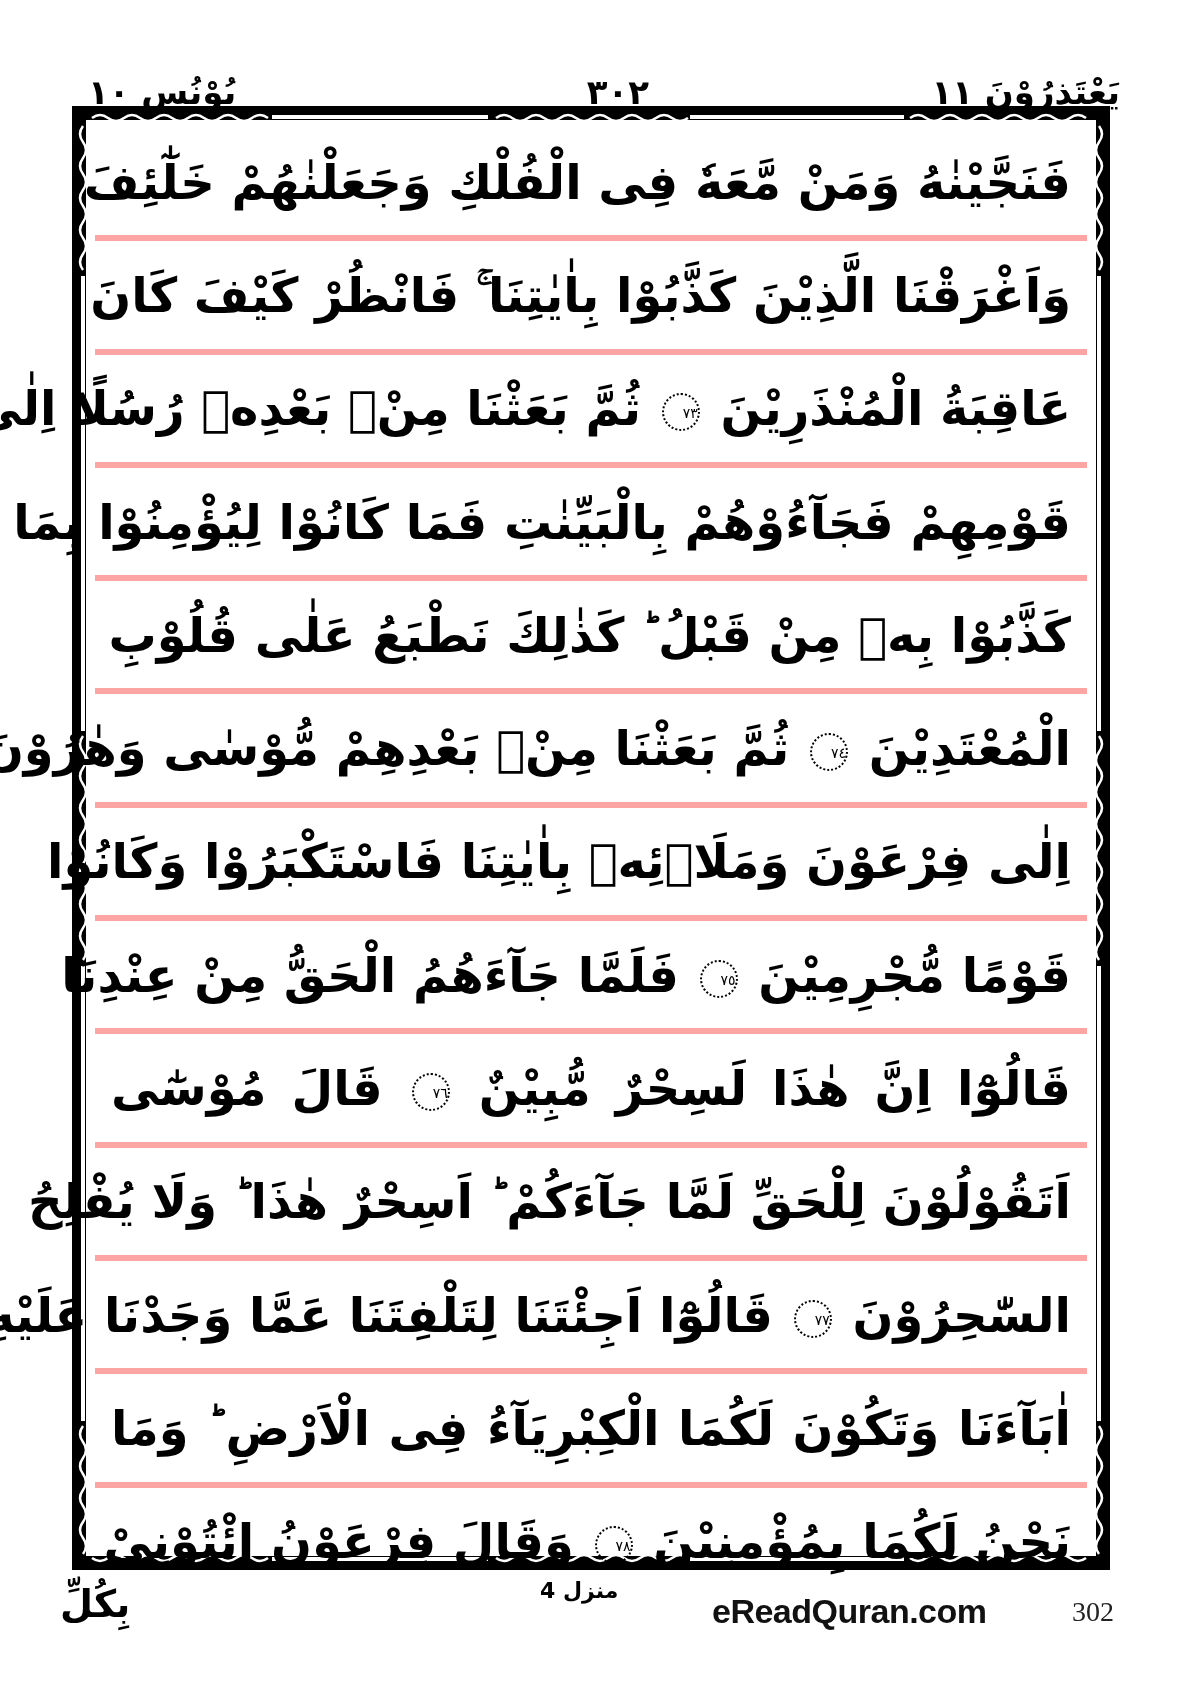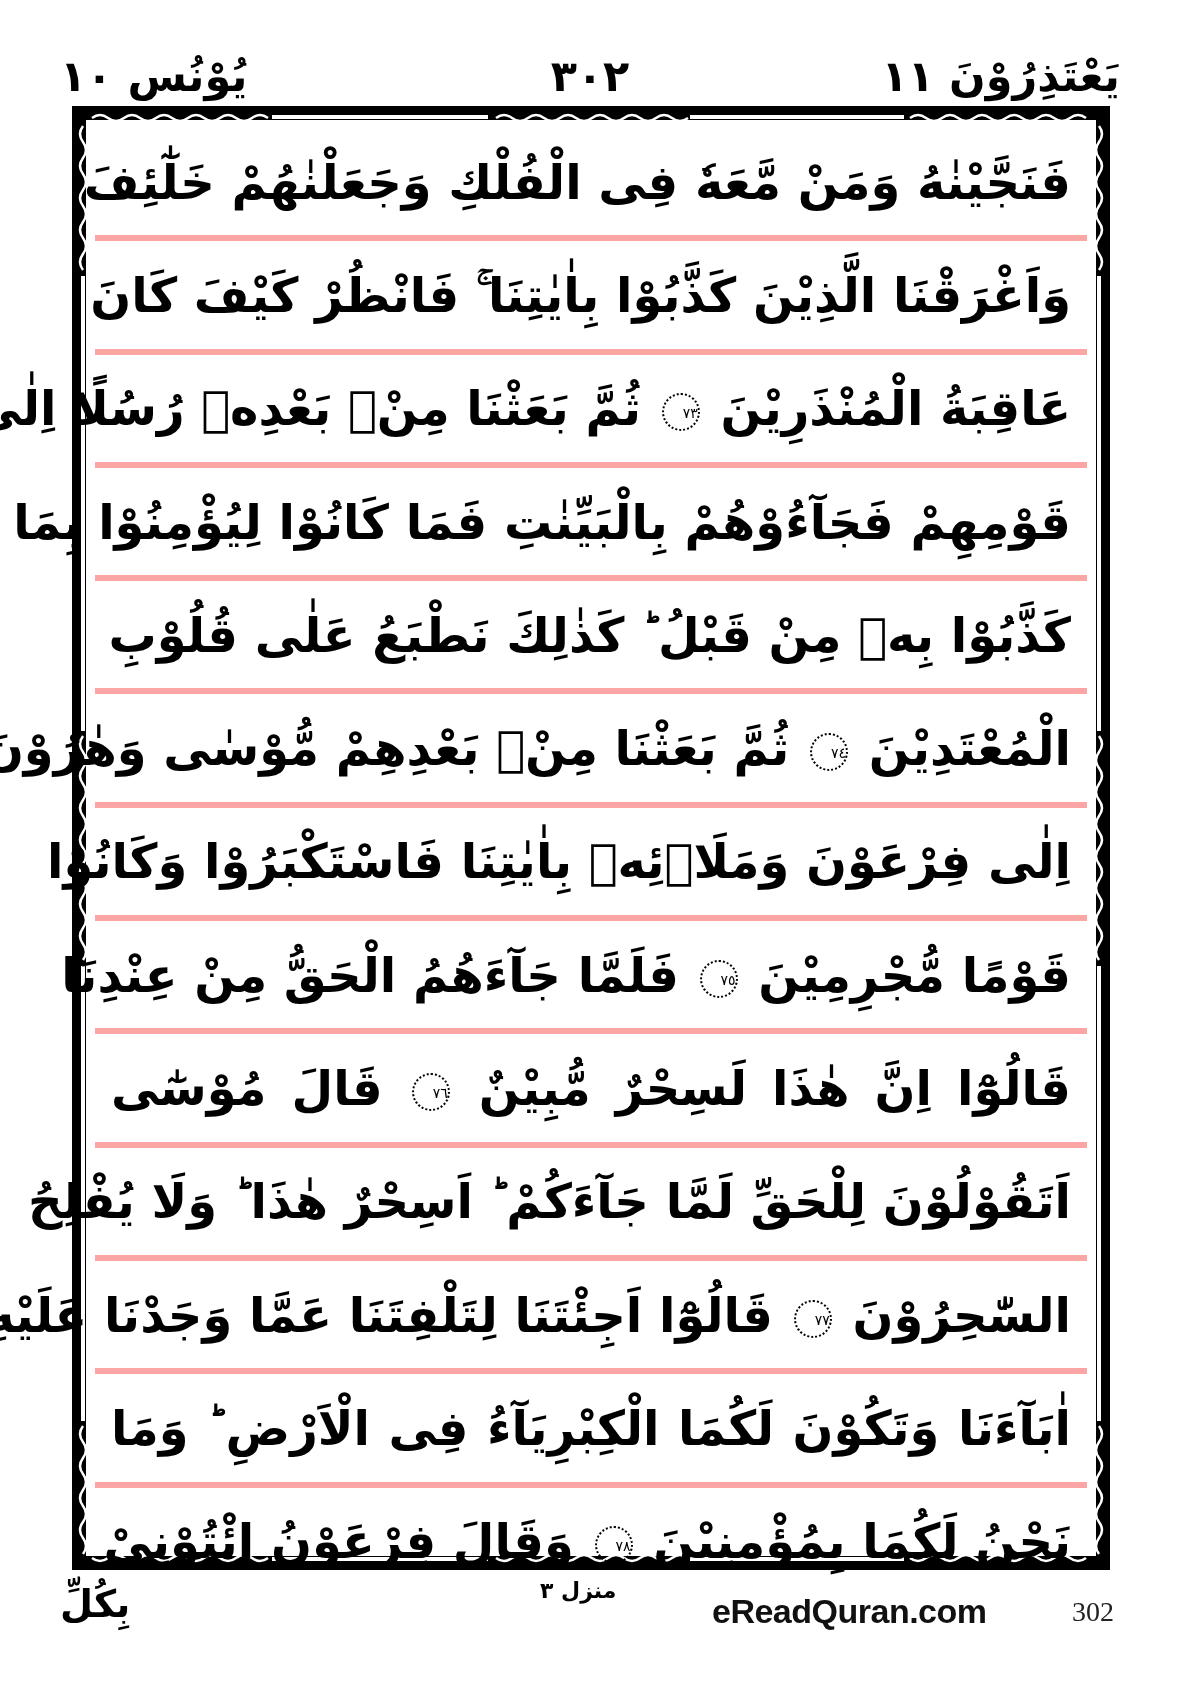--- a/index.html
+++ b/index.html
@@ -1,20 +1,20 @@
 <!DOCTYPE html>
 <html><head>
 <meta charset="utf-8">
 <style>
   html, body { margin: 0; padding: 0; background: #ffffff; }
   body { width: 1190px; height: 1684px; position: relative; overflow: hidden;
          font-family: "DejaVu Sans", sans-serif; color: #000; }
 
   .header { position: absolute; left: 60px; top: 50px; width: 1060px; height: 52px; }
-  .hdr { position: absolute; top: 0; font-size: 43px; font-weight: bold; line-height: 52px; direction: rtl; white-space: nowrap; }
+  .hdr { position: absolute; top: 16px; font-size: 34px; font-weight: bold; line-height: 52px; direction: rtl; white-space: nowrap; margin-left: 28px; }
   .hdr-right { right: 0; }
   .hdr-center { left: 50%; transform: translateX(-50%); }
   .hdr-left { left: 0; }
 
   .frame { position: absolute; left: 72px; top: 106px; width: 1038px; height: 1464px; background: #000; }
   .frame .gap { position: absolute; left: 14px; top: 14px; right: 14px; bottom: 14px; background: #fff; }
   .bar-h { position: absolute; height: 4px; background: #fff; }
   .bar-v { position: absolute; width: 4px; background: #fff; }
 
   .content { position: absolute; left: 95px; top: 128px; width: 992px; height: 1420px; }
@@ -117,15 +117,15 @@
   </div>
   <div class="line">
     <div class="line-text">اٰبَآءَنَا وَتَكُوْنَ لَكُمَا الْكِبْرِيَآءُ فِى الْاَرْضِ ؕ وَمَا</div>
   </div>
   <div class="line">
     <div class="line-text"><span>نَحْنُ لَكُمَا بِمُؤْمِنِيْنَ</span> <span class="ayah">٧٨</span> <span>وَقَالَ فِرْعَوْنُ ائْتُوْنِىْ</span></div>
   </div>
 </div>
 
 <div class="footer-left">بِكُلِّ</div>
-<div class="footer-manzil">منزل ٣</div>
+<div class="footer-manzil">منزل 4</div>
 <div class="footer-site">eReadQuran.com</div>
 <div class="footer-page">302</div>
 
 </body></html>

